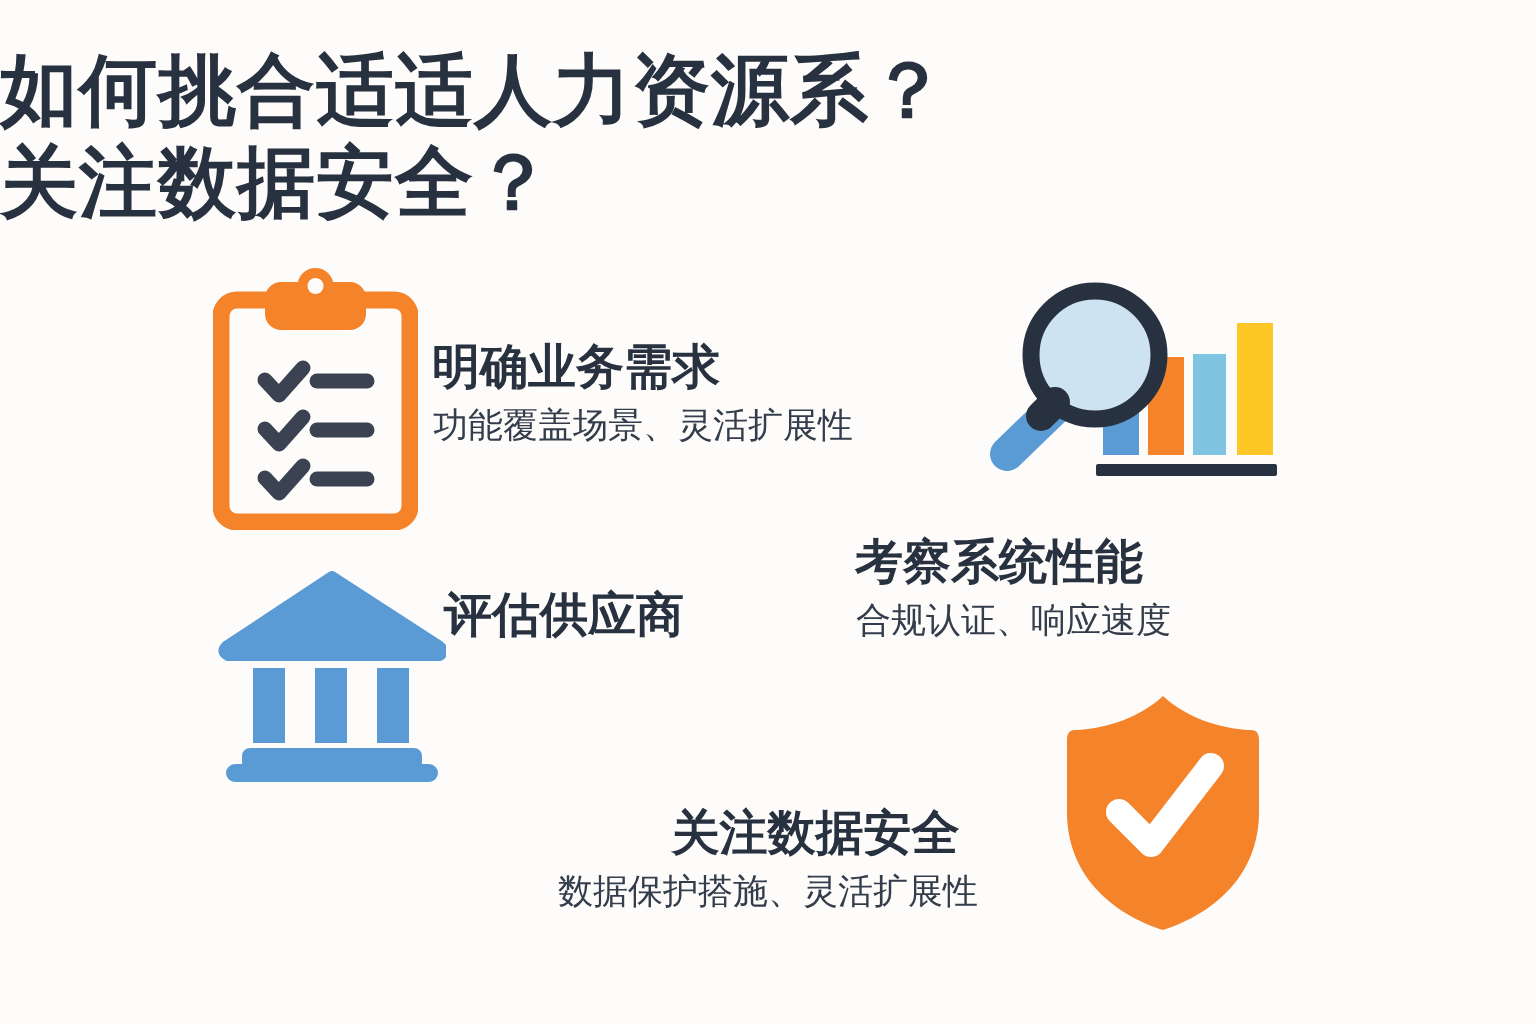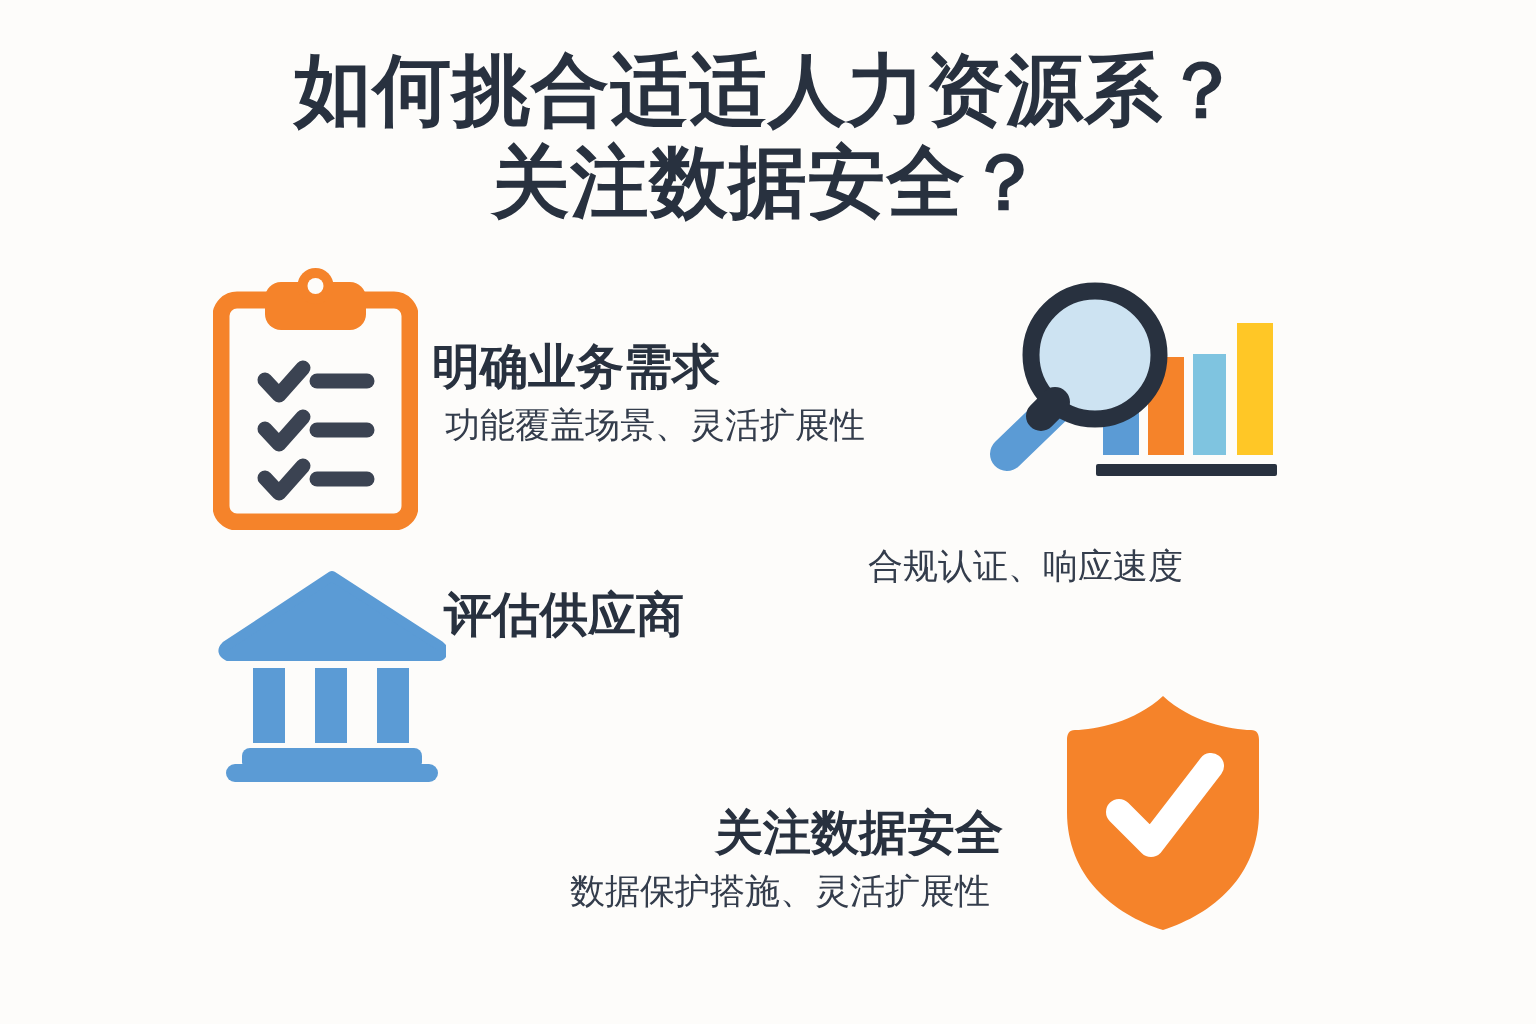--- a/index.html
+++ b/index.html
@@ -23,21 +23,21 @@
     height: 1024px;
     background: #FDFCFA;
   }
 
   
   .title-block {
     position: absolute;
     top: 44px;
     left: 0;
     width: 1536px;
-    text-align: center;
+    text-align: left;
     color: #28313F;
   }
   .title-line {
     display: block;
     font-size: 78px;
     font-weight: 700;
     letter-spacing: 1px;
     line-height: 1.18;
     color: #28313F;
     white-space: nowrap;
@@ -54,33 +54,33 @@
     line-height: 1.12;
     white-space: nowrap;
     margin: 0;
   }
   .item-sub {
     font-size: 35px;
     font-weight: 400;
     color: #343D4C;
     line-height: 1.2;
     white-space: nowrap;
-    margin: 13px;
+    margin: 1px;
     margin-top: 10px;
   }
 
   
   #item-1 { left: 432px; top: 340px; }
   
   #item-2 { left: 855px; top: 535px; }
   
   #item-3 { left: 444px; top: 588px; }
   
   #item-4 { left: 557px; top: 806px; }
-  #item-4 .item-heading { text-align: right; padding-right: 0; margin-left: 95px; }
+  #item-4 .item-heading { text-align: center; padding-right: 0; margin-left: 95px; }
 
   
   .icon-wrap { position: absolute; }
   #icon-clipboard { left: 213px; top: 268px;  width: 205px; height: 262px; }
   #icon-chart     { left: 985px; top: 272px;  width: 308px; height: 232px; }
   #icon-bank      { left: 218px; top: 568px;  width: 228px; height: 218px; }
   #icon-shield    { left: 1063px; top: 690px; width: 200px; height: 245px; }
 
   .icon-wrap svg { display: block; width: 100%; height: 100%; }
 </style>
@@ -138,20 +138,21 @@
 
       <circle cx="110" cy="83" r="58" fill="#CDE3F2"></circle>
 
       <circle cx="110" cy="83" r="64" fill="none" stroke="#28313F" stroke-width="17"></circle>
 
       <line x1="70" y1="130" x2="56" y2="144" stroke="#28313F" stroke-width="30" stroke-linecap="round"></line>
     </svg>
   </div>
 
   <div class="item" id="item-2">
+    <p class="item-heading">考察系统性能</p>
     <p class="item-sub">合规认证、响应速度</p>
   </div>
 
   <div class="icon-wrap" id="icon-bank">
     <svg viewBox="0 0 228 218" xmlns="http://www.w3.org/2000/svg" aria-hidden="true">
 
       <path d="M114 8 L222 78 Q228 83 222 88 L10 88 Q2 84 8 78 Z" fill="#5B9BD5" stroke="#5B9BD5" stroke-width="10" stroke-linejoin="round"></path>
 
       <rect x="35" y="100" width="32" height="75" fill="#5B9BD5"></rect>
       <rect x="97" y="100" width="32" height="75" fill="#5B9BD5"></rect>

